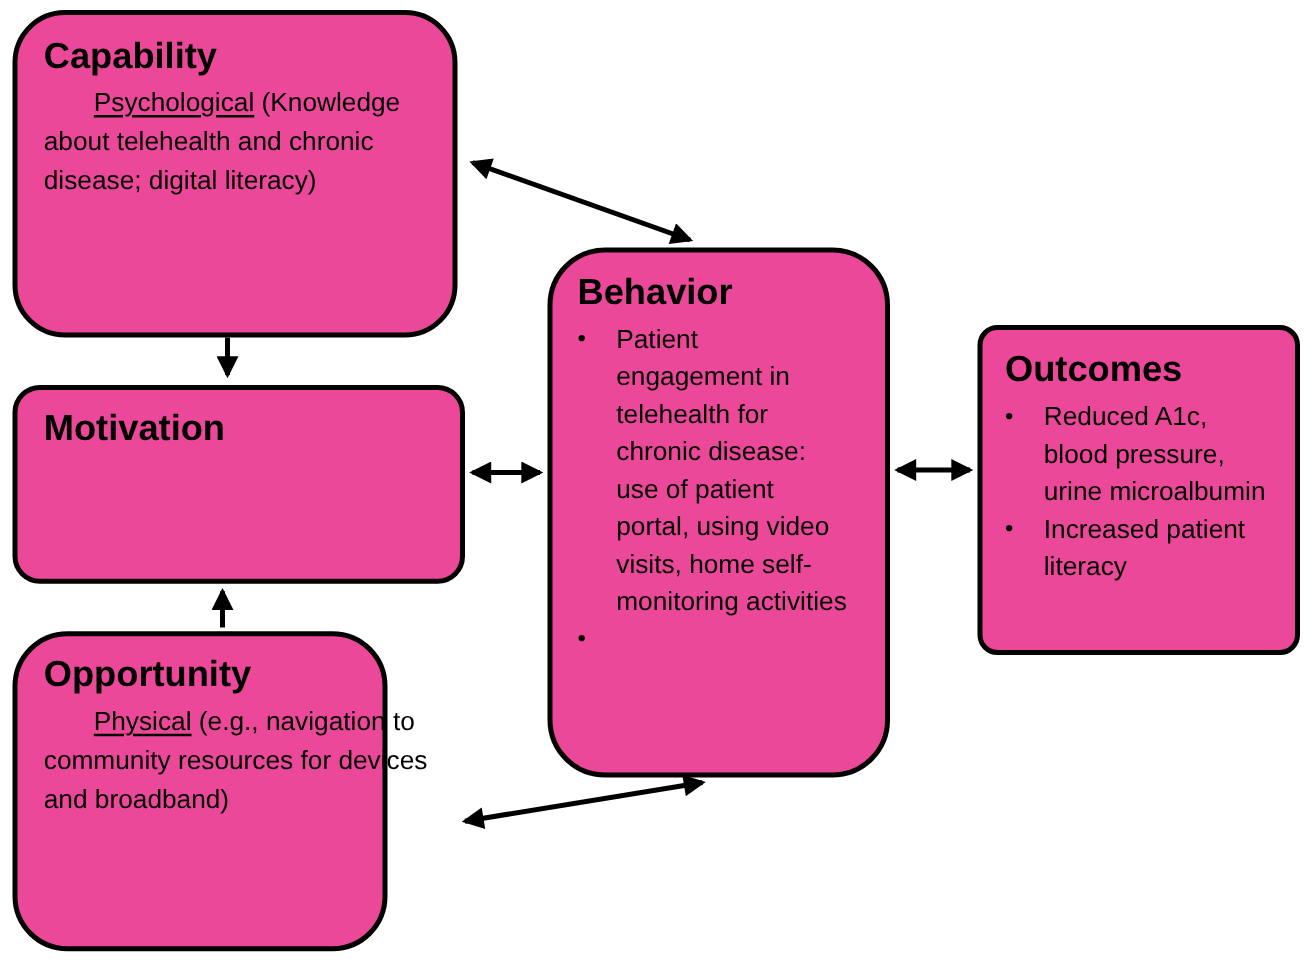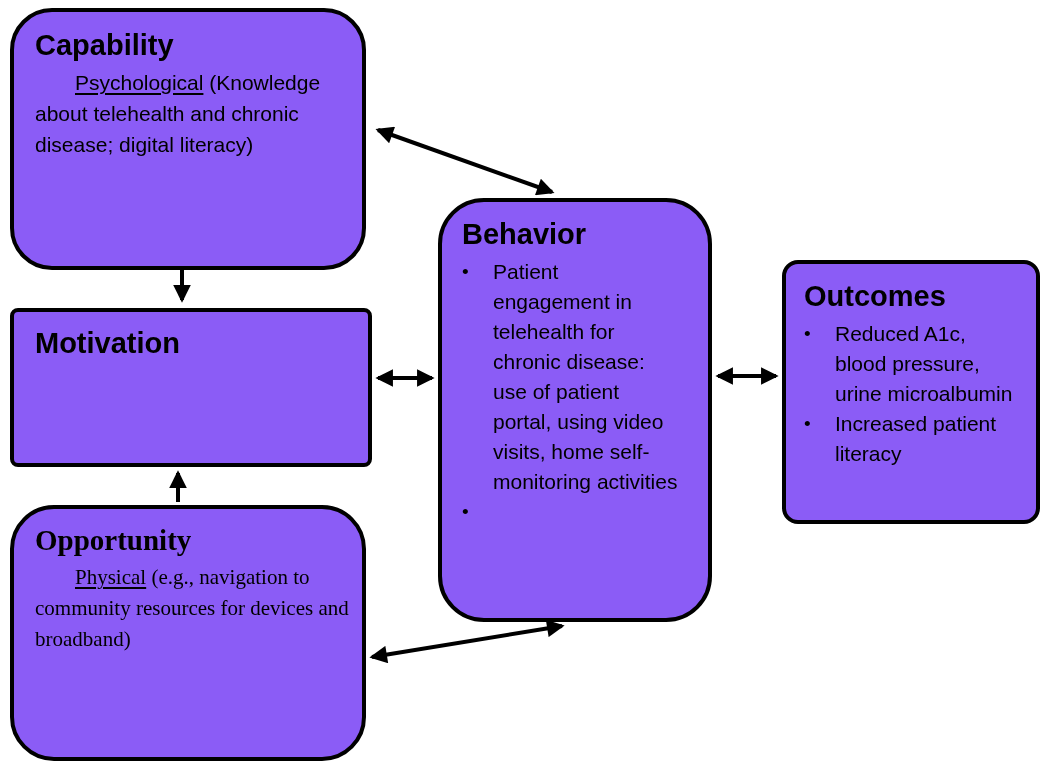--- a/index.html
+++ b/index.html
@@ -10,21 +10,21 @@
   }
   .canvas {
     position: relative;
     width: 1050px;
     height: 772px;
     background: #ffffff;
     overflow: hidden;
   }
   .box {
     position: absolute;
-    background: #8b5cf6;
+    background: #ec4899;
     border: 4px solid #000000;
     box-sizing: border-box;
     color: #000000;
   }
   .box-title {
     margin: 0 0 5px 0;
     font-size: 29px;
     font-weight: bold;
     line-height: 1.15;
     letter-spacing: 0px;
@@ -55,22 +55,22 @@
   .bullets .marker {
     flex: 0 0 31px;
     font-size: 19px;
   }
   .bullets .bullet-text {
     flex: 1 1 auto;
   }
 
   
   #box-capability  { left: 10px;  top: 8px;   width: 356px; height: 262px; border-radius: 42px; padding: 17px 14px 0 21px; }
-  #box-motivation  { left: 10px;  top: 308px; width: 362px; height: 159px; border-radius: 8px; padding: 15px 12px 0 21px; }
-  #box-opportunity { left: 10px;  top: 505px; width: 356px; height: 256px; border-radius: 44px; padding: 15px 12px 0 21px; font-family: Liberation Serif, serif; }
+  #box-motivation  { left: 10px;  top: 308px; width: 362px; height: 159px; border-radius: 22px; padding: 15px 12px 0 21px; }
+  #box-opportunity { left: 10px;  top: 505px; width: 300px; height: 256px; border-radius: 44px; padding: 15px 12px 0 21px; }
   #box-behavior    { left: 438px; top: 198px; width: 274px; height: 424px; border-radius: 46px; padding: 16px 28px 0 20px; }
   #box-outcomes    { left: 782px; top: 260px; width: 258px; height: 264px; border-radius: 16px; padding: 16px 8px 0 18px; }
 
   #box-capability .box-body,
   #box-opportunity .box-body { width: 316px; }
   #box-motivation .box-body  { width: 330px; }
   #box-behavior .bullets .bullet-text { max-width: 202px; }
   #box-outcomes .bullets .bullet-text { max-width: 182px; }
 
   .arrow-layer {

